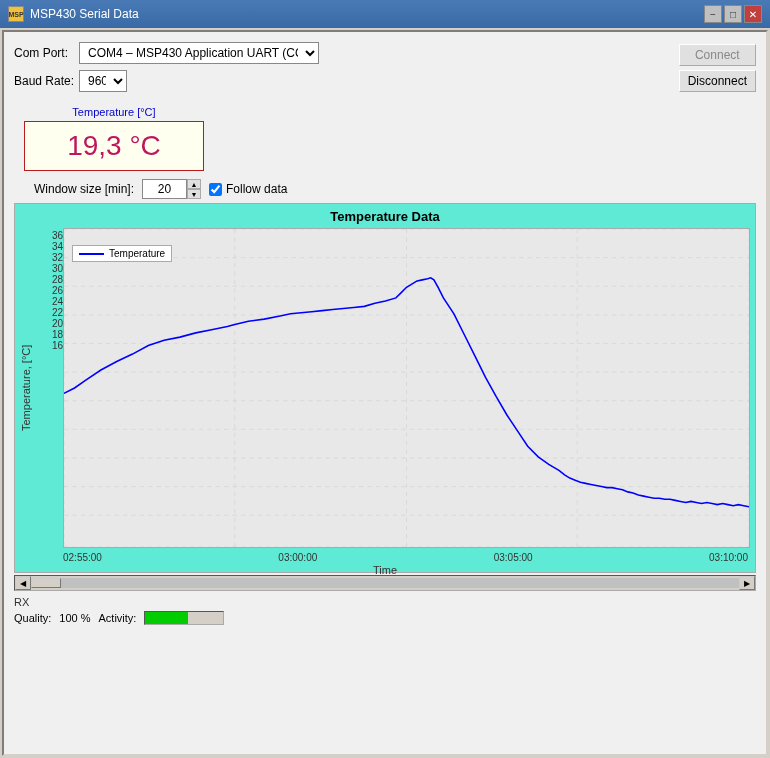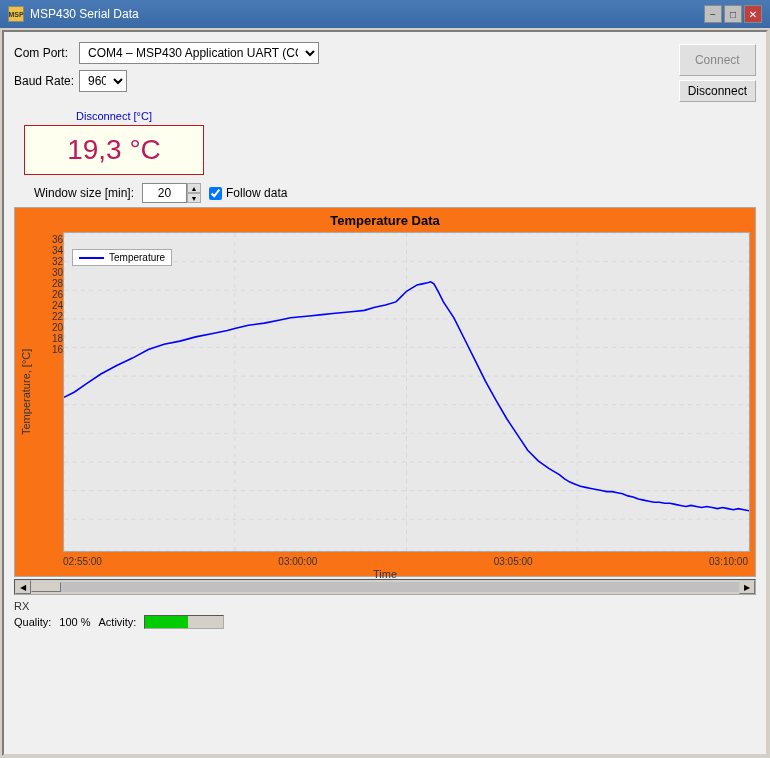--- a/index.html
+++ b/index.html
@@ -85,21 +85,21 @@
       font-size: 12px;
       border: 1px solid #888;
       background: white;
       padding: 1px 4px;
       width: 240px;
     }
     .baud-select {
       width: 48px;
     }
     .connect-btn {
-      height: 32px;
+      height: 22px;
       padding: 0 12px;
       font-size: 12px;
       background: #e0e0e0;
       border: 1px solid #aaa;
       border-top-color: #fff;
       border-left-color: #fff;
       cursor: pointer;
       min-width: 70px;
     }
     .connect-btn:disabled {
@@ -198,21 +198,21 @@
       align-items: center;
       justify-content: center;
       padding: 0;
     }
     .follow-check {
       display: flex;
       align-items: center;
       gap: 4px;
     }
     .chart-container {
-      background: #f97316;
+      background: #5eead4;
       border: 1px solid #aaa;
       padding: 5px;
       height: 370px;
       position: relative;
     }
     .chart-title {
       text-align: center;
       font-size: 13px;
       font-weight: bold;
       margin-bottom: 4px;
@@ -385,21 +385,21 @@
       </div>
     </div>
     <div class="right-controls">
       <button class="connect-btn" disabled="">Connect</button>
       <button class="disconnect-btn">Disconnect</button>
     </div>
   </div>
 
   <div class="readings-row">
     <div class="reading-panel">
-      <div class="reading-label">Disconnect [°C]</div>
+      <div class="reading-label">Temperature [°C]</div>
       <div class="reading-box">19,3 °C</div>
     </div>
   </div>
 
   <div class="graph-section">
     <div class="graph-controls">
       <span class="window-label">Window size [min]:</span>
       <div class="spinner-wrapper">
         <input class="spinner-input" type="text" value="20" style="">
         <div class="spinner-btns">

